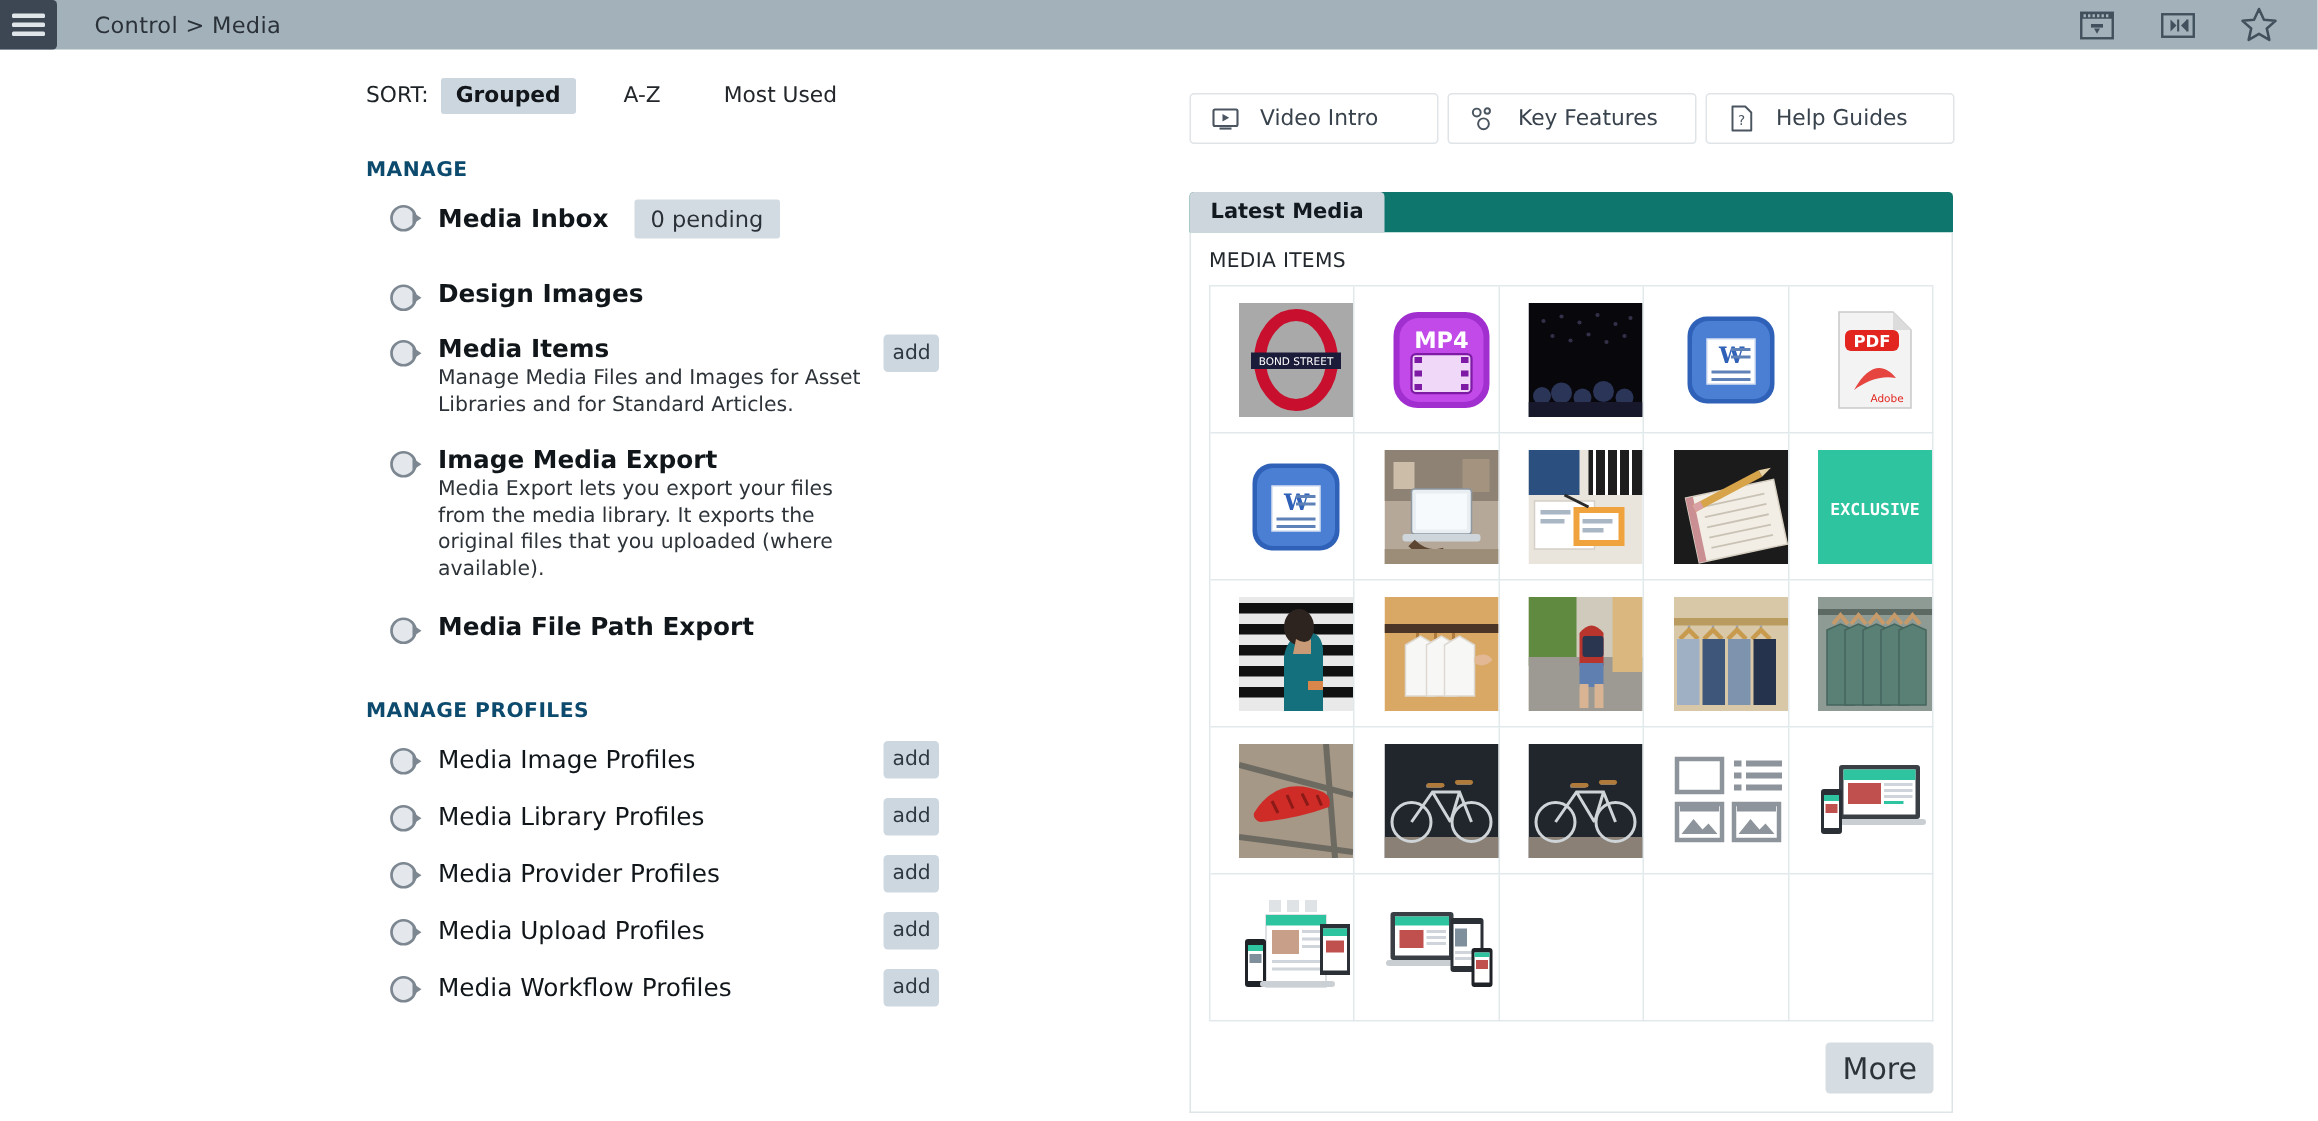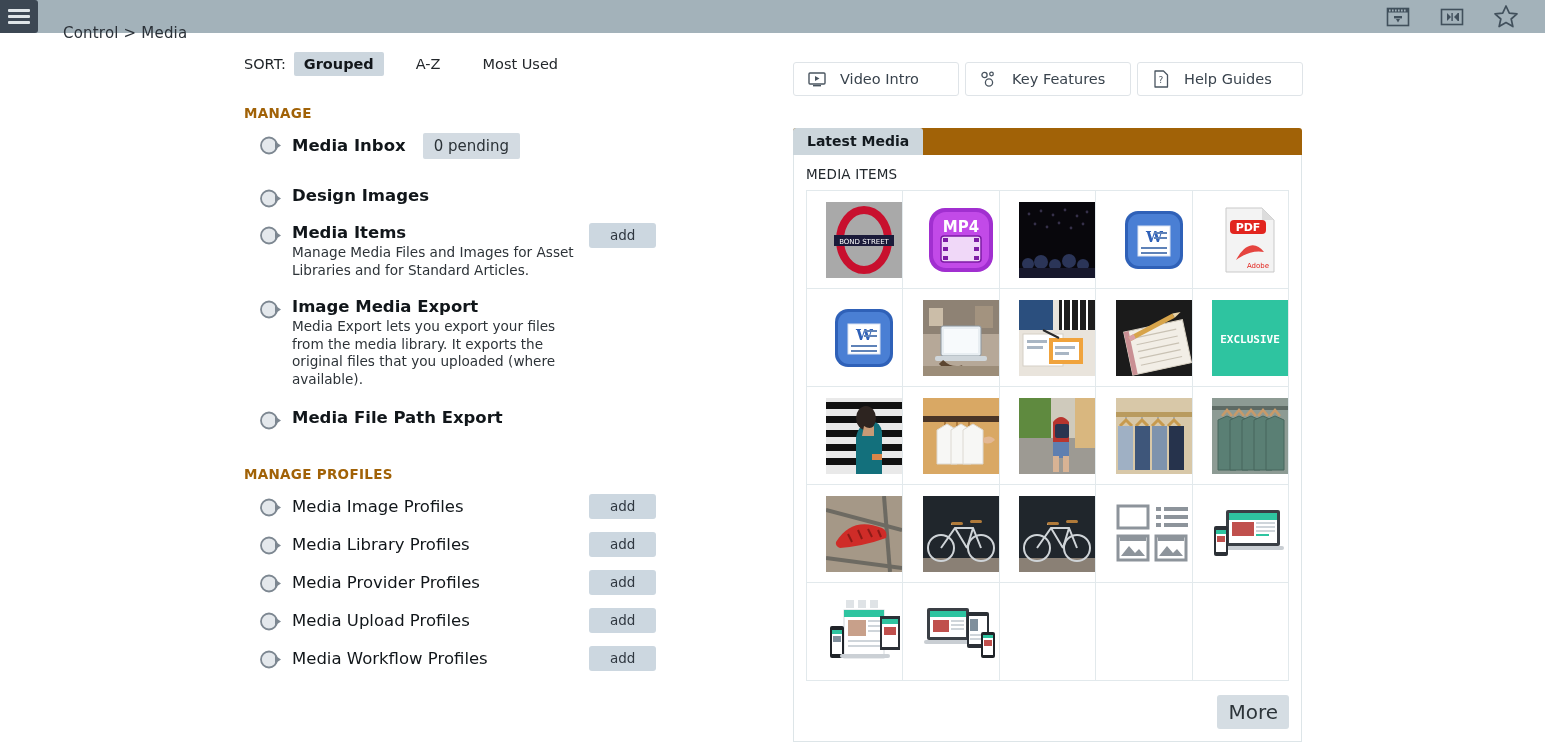--- a/index.html
+++ b/index.html
@@ -6,58 +6,58 @@
   body{
     width:1545px;height:747px;overflow:hidden;background:#ffffff;
     font-family:"DejaVu Sans","Liberation Sans",sans-serif;
     -webkit-font-smoothing:antialiased;
   }
   
   .topbar{position:absolute;left:0;top:0;width:1545px;height:33px;background:#a3b2ba;}
   .menu-btn{position:absolute;left:0;top:0;width:38px;height:33px;background:#3c4753;border-radius:0 3px 3px 0;
             display:flex;flex-direction:column;align-items:center;justify-content:center;gap:3px;cursor:pointer;}
   .menu-btn i{display:block;width:22px;height:3px;background:#dfe5e8;border-radius:1px;}
-  .crumb{position:absolute;left:63px;top:16px;height:33px;display:flex;align-items:center;
+  .crumb{position:absolute;left:63px;top:0;height:33px;display:flex;align-items:center;
          font-size:15px;color:#2b3138;letter-spacing:.2px;}
   .topicons{position:absolute;right:26px;top:0;height:33px;display:flex;align-items:center;gap:28px;}
   .tico{width:26px;height:22px;display:flex;align-items:center;justify-content:center;cursor:pointer;color:#41505c;}
 
   
   .left{position:absolute;left:244px;top:50px;width:520px;}
   .sortrow{display:flex;align-items:center;height:28px;font-size:14.5px;color:#23272b;}
   .sortlabel{font-weight:400;margin-right:8px;color:#1d2226;}
   .sortopt{padding:4px 10px;border-radius:2px;cursor:pointer;color:#23272b;}
   .sortopt.active{background:#ccd6de;font-weight:bold;color:#12161a;}
   .sortopt.plain{margin-left:22px;}
 
-  .group-title{font-size:13.5px;font-weight:bold;color:#a16207;letter-spacing:.3px;margin-top:27px;margin-bottom:4px;}
+  .group-title{font-size:13.5px;font-weight:bold;color:#0c4a6e;letter-spacing:.3px;margin-top:27px;margin-bottom:4px;}
 
   .item{position:relative;display:flex;align-items:flex-start;padding-left:22px;margin-top:14px;}
   .bullet{position:absolute;left:16px;top:3px;width:22px;height:19px;flex:none;}
   .itembody{margin-left:26px;max-width:300px;}
   .itemtitle{font-size:16.5px;font-weight:bold;color:#11161a;line-height:20px;display:flex;align-items:center;}
   .itemdesc{font-size:13.6px;color:#2d3338;line-height:17.5px;margin-top:1px;}
   .pill{margin-left:17px;background:#d3dbe2;color:#2b3237;font-weight:normal;font-size:15px;
         padding:3px 11px;border-radius:2px;}
   .addbtn{position:absolute;left:345px;top:0;background:#ccd7e0;color:#2f3740;font-size:13.5px;
-          padding:5px 21px;border-radius:3px;cursor:pointer;line-height:15px;}
+          padding:5px 6px;border-radius:3px;cursor:pointer;line-height:15px;}
   .item.profile{margin-top:18px;align-items:center;}
   .item.profile .itemtitle{font-weight:normal;font-size:16.5px;}
   .item.profile .addbtn{top:-3px;}
 
   
   .right{position:absolute;left:793px;top:62px;width:510px;}
   .actionrow{display:flex;gap:6px;}
   .actbtn{flex:1;height:34px;border:1px solid #dfe4e8;border-radius:3px;background:#fff;
           display:flex;align-items:center;gap:13px;padding:0 13px;cursor:pointer;box-sizing:border-box;}
   .actbtn .lbl{font-size:14.5px;color:#39434d;}
   .actico{width:20px;height:20px;display:flex;align-items:center;justify-content:center;color:#4a5560;}
 
   .panel{margin-top:14px;width:509px;box-sizing:border-box;}
-  .tabstrip{display:flex;align-items:flex-end;height:27px;background:#a16207;border-radius:3px 3px 0 0;margin-top:32px;}
+  .tabstrip{display:flex;align-items:flex-end;height:27px;background:#0f766e;border-radius:3px 3px 0 0;margin-top:32px;}
   .tab{background:#ccd6dc;color:#131a1f;font-weight:bold;font-size:14px;padding:5px 14px 6px;
        border-radius:3px 3px 0 0;cursor:pointer;}
   .panelbody{border:1px solid #dde5e8;border-top:none;background:#fff;padding:11px 12px 12px;box-sizing:border-box;}
   .panelcap{font-size:13.5px;color:#22282d;margin-bottom:8px;letter-spacing:.2px;}
 
   .grid{border:1px solid #e2e9ec;border-right:none;border-bottom:none;display:grid;grid-template-columns:repeat(5,1fr);}
   .cell{border-right:1px solid #e2e9ec;border-bottom:1px solid #e2e9ec;height:98px;
         display:flex;align-items:center;justify-content:flex-end;box-sizing:border-box;cursor:pointer;}
   .thumb{width:76px;height:76px;object-fit:cover;display:block;}
   .morerow{display:flex;justify-content:flex-end;margin-top:14px;}

